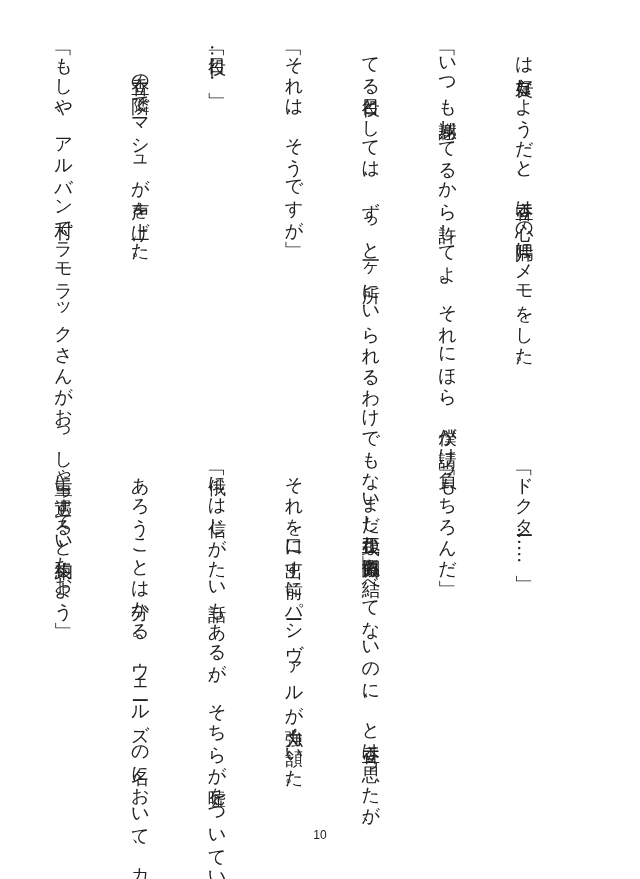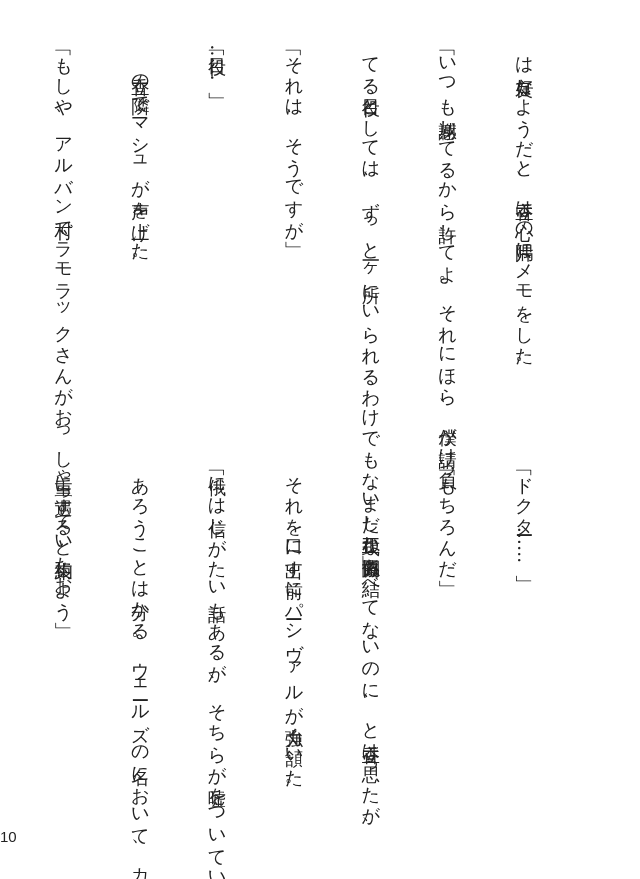--- a/index.html
+++ b/index.html
@@ -36,22 +36,23 @@
       height: 345px;
     }
     .line {
       display: block;
     }
     .page-number {
       position: absolute;
       top: 828px;
       left: 0;
       width: 640px;
+      text-align: center;
       font-family: "Liberation Sans", sans-serif;
-      font-size: 15px;
+      font-size: 12px;
       color: #222222;
     }
   </style>
 </head>
 <body>
 
 <div class="block block-top">
   <span class="line">は良好なようだと、立香は心の片隅にメモをした。</span>
   <span class="line">「いつも感謝してるから許してよ。それにほら、僕が請け負っ</span>
   <span class="line">てる役目としては、ずっと一ヶ所にいられるわけでもないしね」</span>

